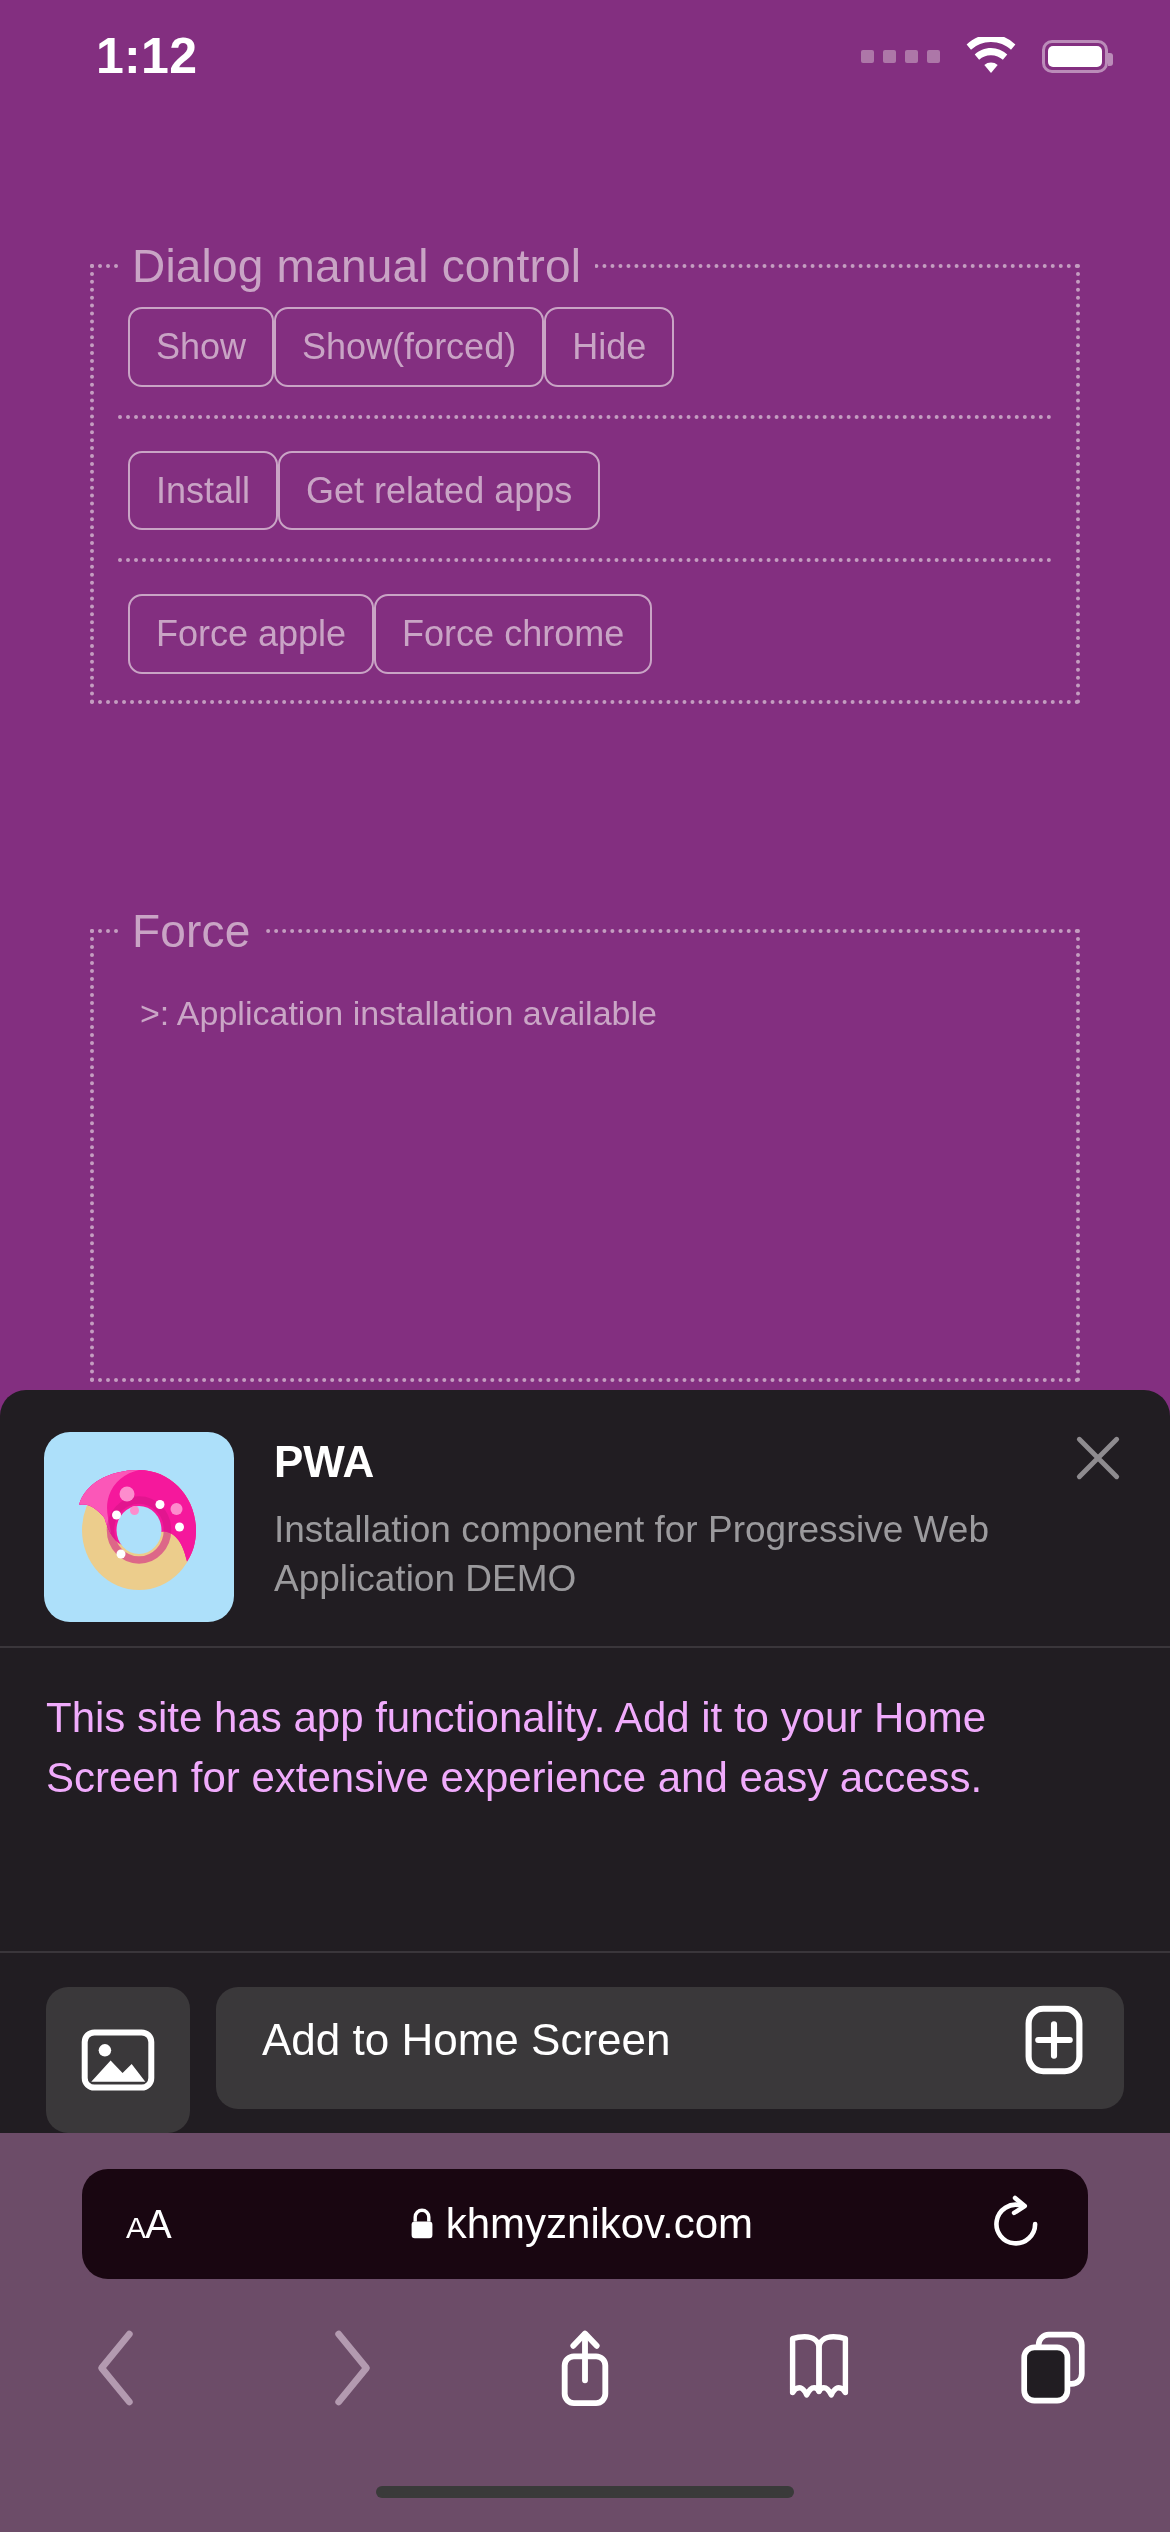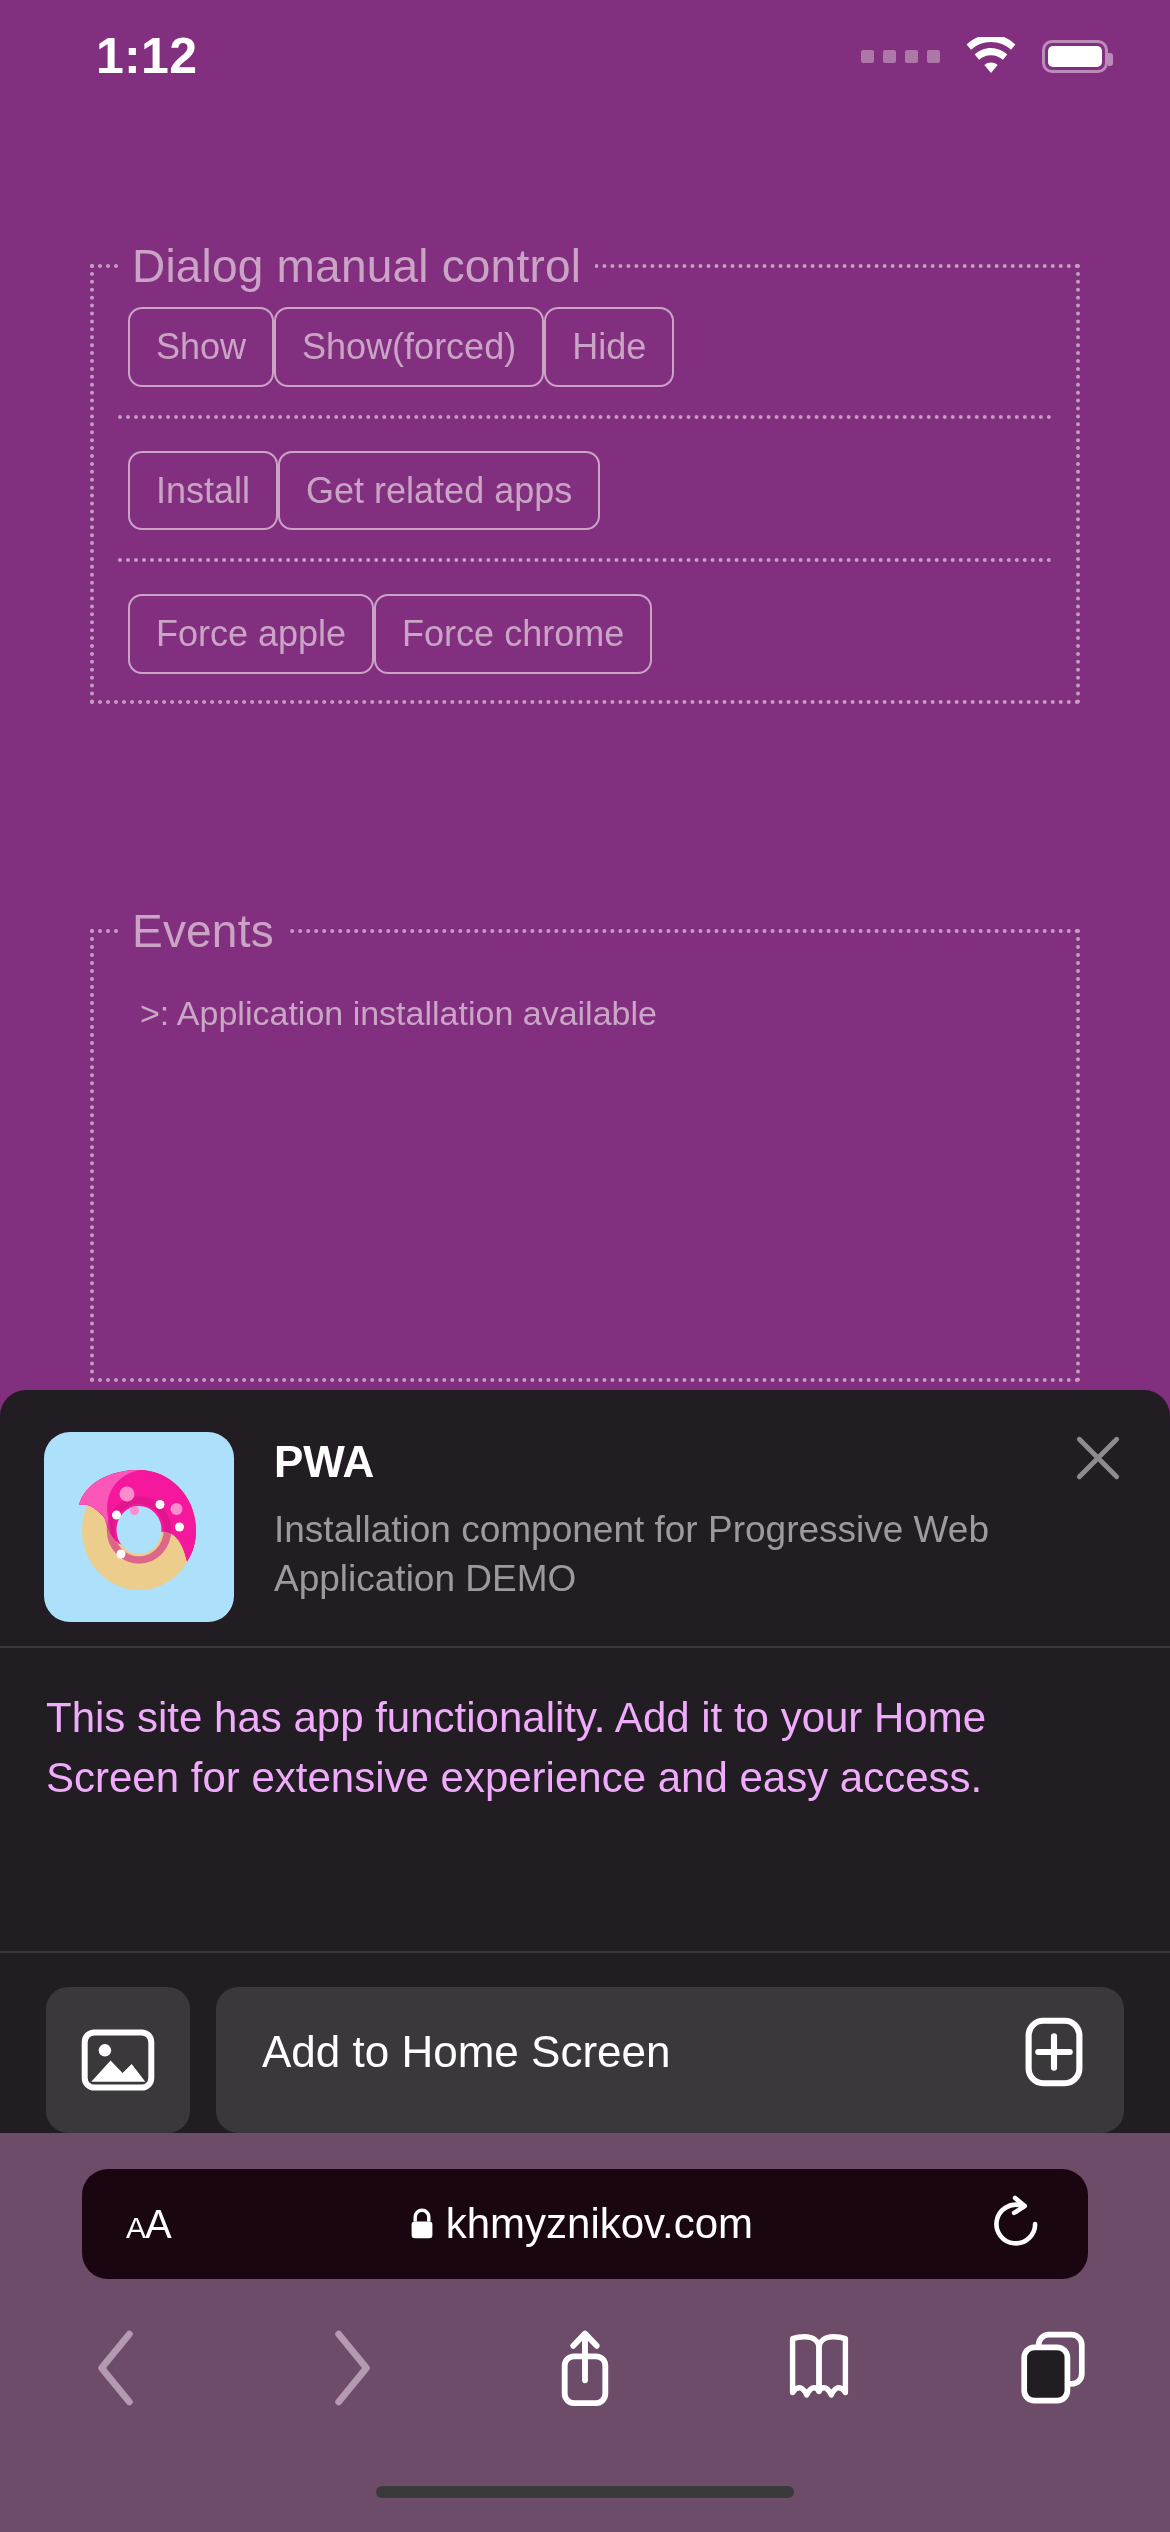--- a/index.html
+++ b/index.html
@@ -91,21 +91,21 @@
     color:#f0abfc; font-size:42px; line-height:1.42; padding:40px 46px 42px 46px;
     flex:1 1 auto;
   }
   .sheet-actions{ display:flex; gap:26px; padding:34px 46px 0 46px; }
   .act-sq{
     width:144px; height:146px; background:#3a383a; border-radius:22px;
     display:flex; align-items:center; justify-content:center; cursor:pointer;
     flex:0 0 auto; border:none;
   }
   .act-wide{
-    flex:1 1 auto; height:146px; background:#3a383a; border-radius:22px;
+    flex:1 1 auto; height:122px; background:#3a383a; border-radius:22px;
     display:flex; align-items:center; justify-content:space-between;
     padding:0 40px 17px 46px; cursor:pointer; border:none;
   }
   .act-wide span.lbl{ color:#fff; font-size:44px; font-family:"Liberation Sans", sans-serif; }
 
   
   .safari{
     position:absolute; left:0; bottom:0; width:1170px; height:399px;
     background:#6c4c68; z-index:8;
   }
@@ -168,21 +168,21 @@
       <button class="btn">Get related apps</button>
     </div>
 
     <div class="row divided">
       <button class="btn">Force apple</button>
       <button class="btn">Force chrome</button>
     </div>
   </fieldset>
 
   <fieldset class="box" id="events-box">
-    <legend>Events</legend>
+    <legend>Force</legend>
     <div class="log">
       <div>&gt;: Application installation available</div>
     </div>
   </fieldset>
 
 </div>
 
 <div class="sheet">
 
   <div class="sheet-head">

